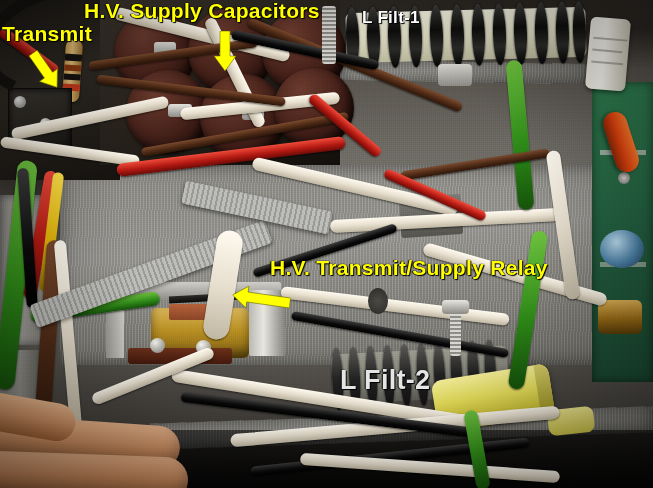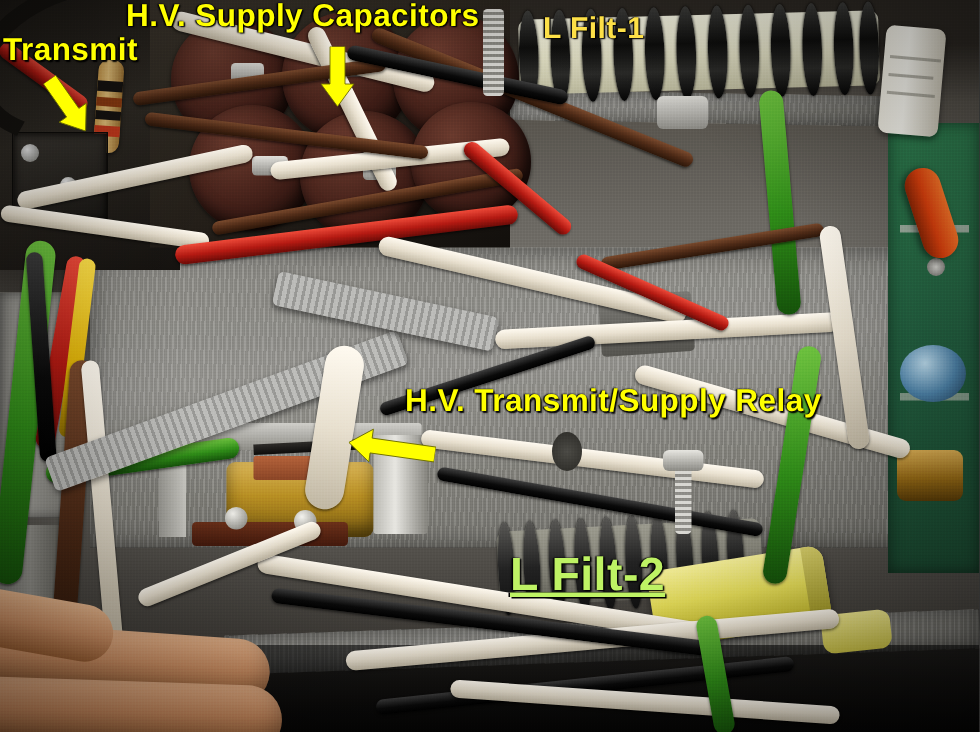--- a/index.html
+++ b/index.html
@@ -264,22 +264,22 @@
         <svg width="42" height="26" viewBox="0 0 42 26">
           <path d="M0,8 H27 V2 L42,13 L27,24 V18 H0 Z" fill="#ffff00" stroke="#6b6b00" stroke-width="0.6"></path>
         </svg>
       </div>
       <div class="label" style="left: 84px; top: -1px; font-size: 21px; color: rgb(255, 255, 0);">H.V. Supply Capacitors</div>
       <div class="arrow" style="left: 225px; top: 18px; width: 40px; height: 26px; transform-origin: 0px 50%; transform: rotate(90deg);">
         <svg width="40" height="26" viewBox="0 0 40 26">
           <path d="M0,8 H25 V2 L40,13 L25,24 V18 H0 Z" fill="#ffff00" stroke="#6b6b00" stroke-width="0.6"></path>
         </svg>
       </div>
-      <div class="label" style="left: 362px; top: 8px; font-size: 20px; color: #fde047;">L Filt-1</div>
+      <div class="label" style="left: 362px; top: 8px; font-size: 17px; color: #ffffff;">L Filt-1</div>
       <div class="label" style="left: 270px; top: 256px; font-size: 21px; color: rgb(255, 255, 0);">H.V. Transmit/Supply Relay</div>
       <div class="arrow" style="left: 290px; top: 290px; width: 58px; height: 26px; transform-origin: 0px 50%; transform: rotate(188deg);">
         <svg width="58" height="26" viewBox="0 0 58 26">
           <path d="M0,8 H43 V2 L58,13 L43,24 V18 H0 Z" fill="#ffff00" stroke="#6b6b00" stroke-width="0.6"></path>
         </svg>
       </div>
-      <div class="label" style="left: 340px; top: 365px; font-size: 31px; color: #bef264; text-decoration: underline;">L Filt-2</div>
+      <div class="label" style="left: 340px; top: 365px; font-size: 27px; color: #e5e5e5;">L Filt-2</div>
     </div>
 </div>
 
 </body></html>

